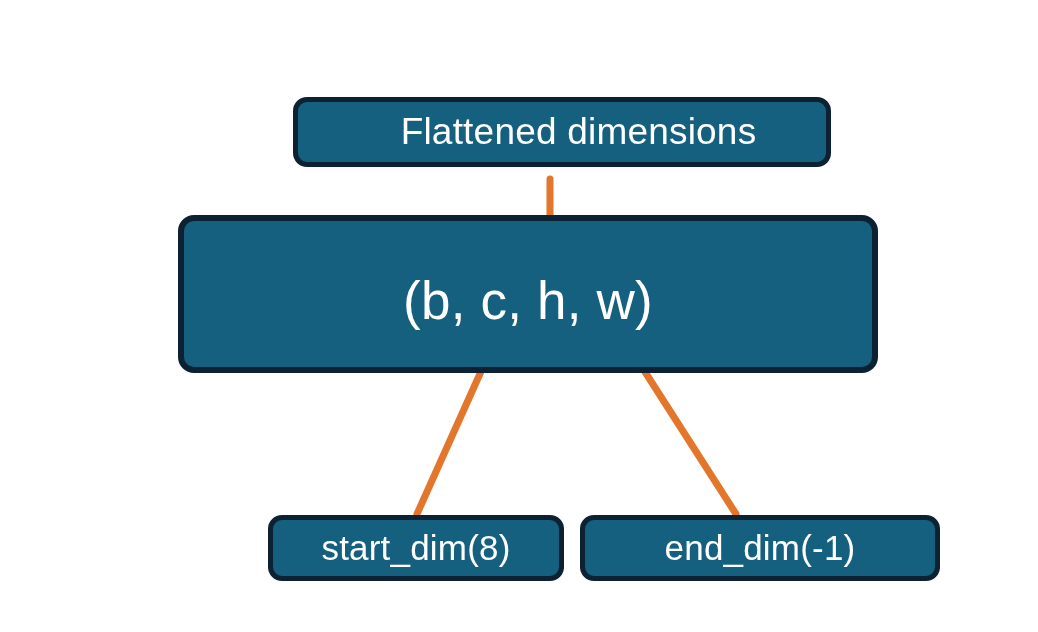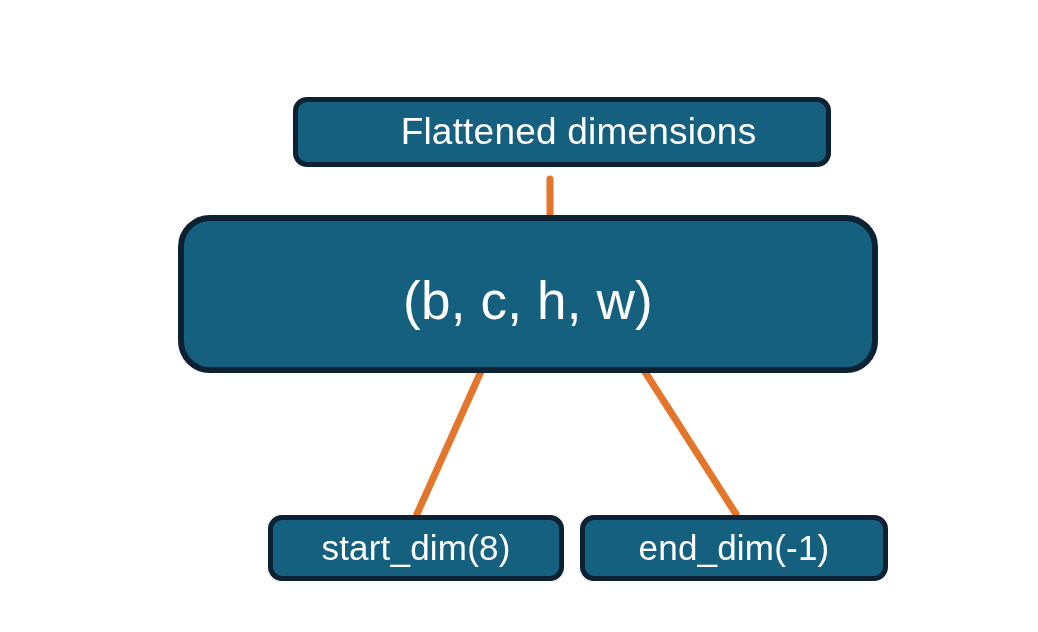--- a/index.html
+++ b/index.html
@@ -49,41 +49,41 @@
     width: 538px;
     height: 70px;
     font-size: 37px;
     padding-left: 33px;
   }
   #box-tensor {
     left: 178px;
     top: 215px;
     width: 700px;
     height: 158px;
-    border-radius: 32px;
+    border-radius: 16px;
     border-width: 6px;
     font-size: 53px;
     align-items: center;
     justify-content: center;
   }
   #box-tensor .tensor-label {
     position: relative;
     top: 6px;
   }
   #box-start-dim {
     left: 268px;
     top: 515px;
     width: 296px;
     height: 66px;
     font-size: 35px;
   }
   #box-end-dim {
     left: 580px;
     top: 515px;
-    width: 308px;
+    width: 360px;
     height: 66px;
     font-size: 35px;
   }
 </style>
 </head>
 <body>
 
 <div id="canvas">
 
   <svg class="svg-layer" viewBox="0 0 1038 632" xmlns="http://www.w3.org/2000/svg">

